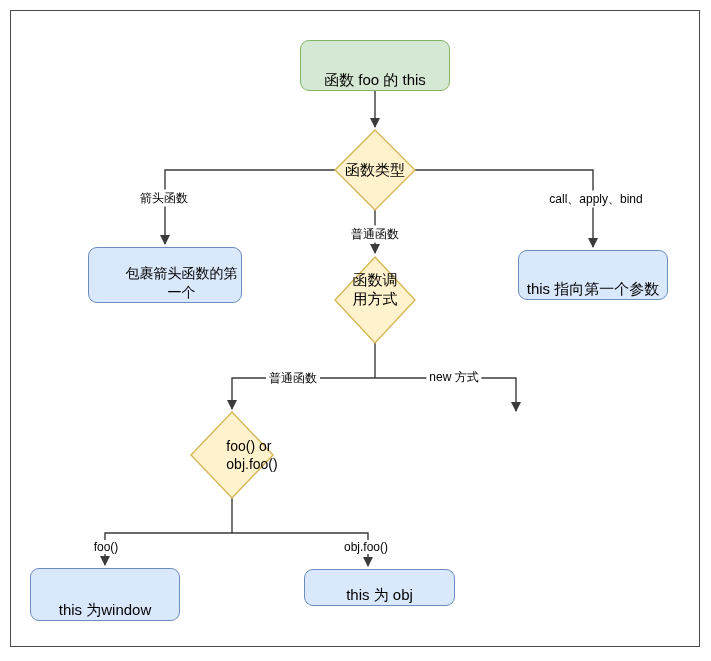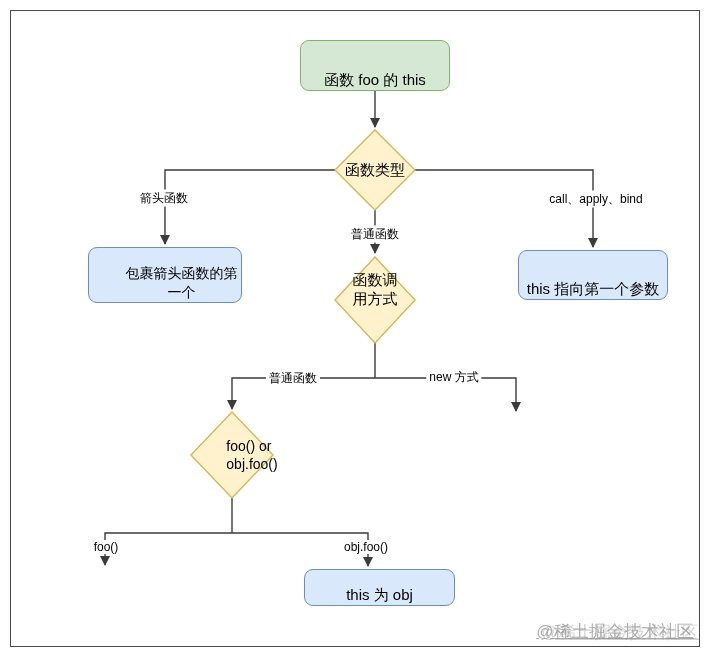--- a/index.html
+++ b/index.html
@@ -70,20 +70,23 @@
 
   <div class="node node-blue small-text" style="left:88px;top:247px;width:154px;height:56px;">
     <span>包裹箭头函数的第一个</span>
   </div>
 
   <div class="node node-blue" style="left:518px;top:250px;width:150px;height:50px;">
     <span>this 指向第一个参数</span>
   </div>
 
 
+  <div class="node node-blue" style="left:30px;top:568px;width:150px;height:53px;">
+    <span>this 为window</span>
+  </div>
 
   <div class="node node-blue" style="left:276px;top:569px;width:151px;height:37px;margin-left:28px;">
     <span>this 为 obj</span>
   </div>
 
   <div class="diamond-label" style="left:375px;top:170px;">函数类型</div>
   <div class="diamond-label" style="left:375px;top:290px;">
     <span style="display:block">函数调</span>
     <span style="display:block">用方式</span>
   </div>
@@ -93,15 +96,14 @@
   </div>
 
   <div class="edge-label" style="left:164px;top:198px;">箭头函数</div>
   <div class="edge-label" style="left:596px;top:199px;">call、apply、bind</div>
   <div class="edge-label" style="left:375px;top:234px;">普通函数</div>
   <div class="edge-label" style="left:293px;top:378px;">普通函数</div>
   <div class="edge-label" style="left:454px;top:377px;">new 方式</div>
   <div class="edge-label" style="left:106px;top:547px;">foo()</div>
   <div class="edge-label" style="left:366px;top:547px;">obj.foo()</div>
 
-  <div class="watermark">@稀土掘金技术社区</div>
   <div class="frame"></div>
 </div>
 
 </body></html>

